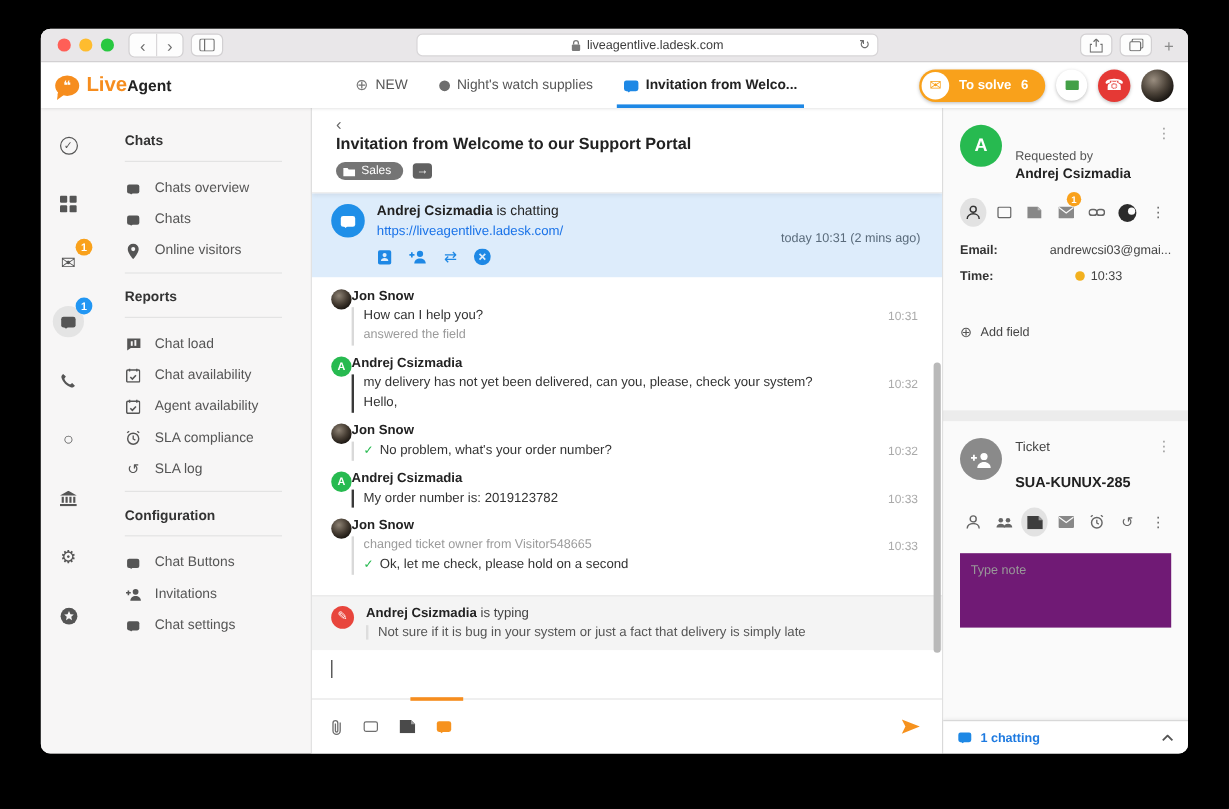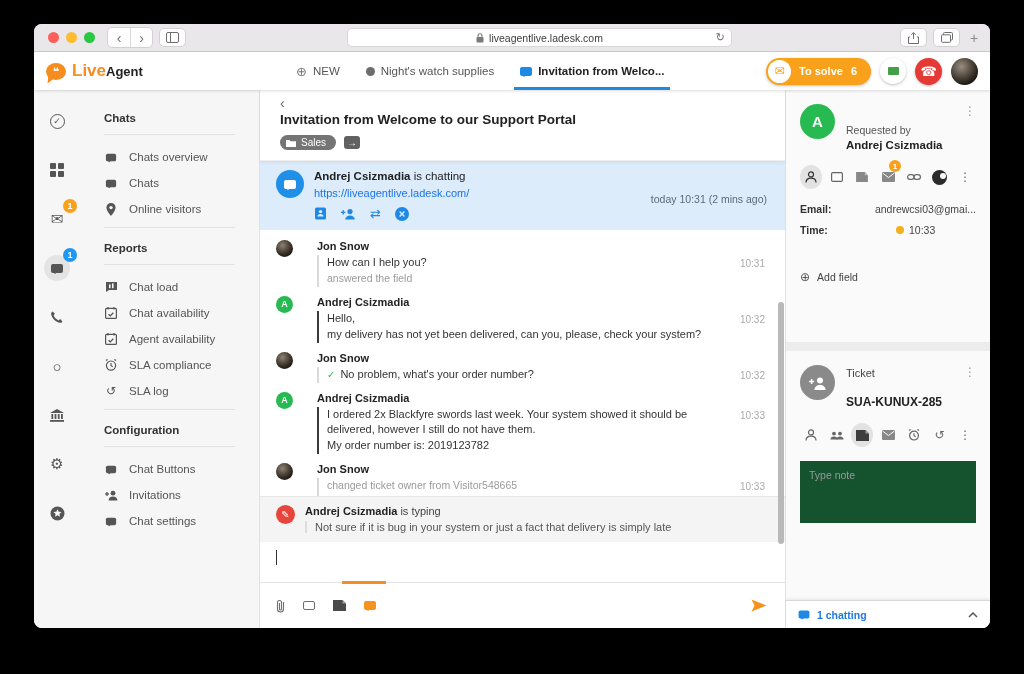--- a/index.html
+++ b/index.html
@@ -97,21 +97,21 @@
   .banner { background:#ddecfb; padding:9px 18px 9px 16px; display:flex; gap:10px; position:relative; }
   .banner-avatar { width:28px; height:28px; border-radius:50%; background:#1f8fe8; display:flex;
     align-items:center; justify-content:center; flex:0 0 28px; }
   .bub.white { background:#fff; } .bub.white:after { border-top-color:#fff; }
   .banner-name { font-size:11.5px; color:#222; } .banner-name b { font-weight:bold; }
   .banner-link { font-size:11px; color:#1a73e8; margin:5px 0 7px 0; }
   .banner-icons { display:flex; gap:14px; color:#1e88e5; font-size:12px; align-items:center; }
   .banner-time { position:absolute; right:18px; top:32px; font-size:10.5px; color:#5a6b7b; }
 
   .messages { flex:1; padding:10px 18px 0 16px; overflow:hidden; }
-  .msg { display:flex; gap:24px; margin-bottom:9px; position:relative; }
+  .msg { display:flex; gap:0; margin-bottom:9px; position:relative; }
   .msg-avatar { width:17px; height:17px; border-radius:50%; flex:0 0 17px; margin-top:0;
     display:flex; align-items:center; justify-content:center; color:#fff; font-size:9px; font-weight:bold; }
   .msg-avatar.photo { background:radial-gradient(circle at 38% 32%, #8d8274 0%, #463d33 45%, #15110d 80%); }
   .msg-avatar.green { background:#27ba50; }
   .msg-body { flex:1; min-width:0; padding-right:44px; }
   .msg-name { font-size:11px; font-weight:bold; color:#222; margin-bottom:3px; }
   .msg-lines { padding-left:8px; border-left:2px solid #d9d9d9; }
   .msg.customer .msg-lines { border-left:2.5px solid #3a3a3a; }
   .msg-line { font-size:11px; color:#333; line-height:1.45; display:flex; gap:5px; align-items:baseline; }
   .msg-line .chk { color:#27ba50; font-size:10px; }
@@ -160,21 +160,21 @@
   .gravatar:after { content:''; position:absolute; right:1px; top:3px; width:6px; height:6px;
     border-radius:50%; background:#fafafa; }
   .fieldrow { display:flex; font-size:10.5px; margin-bottom:9px; align-items:center;gap:36px; }
   .fieldrow .flab { width:60px; color:#333; font-weight:bold; }
   .fieldrow .fval { color:#444; display:flex; align-items:center; gap:5px; }
   .statusdot { width:8px; height:8px; border-radius:50%; background:#f2b01e; }
   .addfield { display:flex; align-items:center; gap:7px; font-size:10.5px; color:#444; margin-top:34px; }
   .addfield .circleplus { font-size:12px; color:#555; }
   .ticket-label { font-size:11px; color:#444; margin-top:2px; }
   .ticket-id { font-size:12px; font-weight:bold; color:#222; margin-top:16px; }
-  .notebox { background:#14532d; height:62px; padding:8px 9px; font-size:10.5px; color:#999;
+  .notebox { background:#701a75; height:62px; padding:8px 9px; font-size:10.5px; color:#999;
     border:none; width:100%; resize:none; font-family:"Liberation Sans",sans-serif; outline:none; }
   .notebox::placeholder { color:#999; }
   .chatstatus { height:28px; background:#fff; border-top:1px solid #d8d8d8; display:flex;
     align-items:center; padding:0 12px; gap:7px; box-shadow:0 -1px 3px rgba(0,0,0,.08); }
   .chatstatus .cslabel { color:#1e7ae0; font-size:10.5px; font-weight:bold; }
   .chatstatus .caret { margin-left:auto; color:#555; display:flex; }
 
   svg.ic { display:block; }
 </style>
 </head>
@@ -471,24 +471,24 @@
           </div>
           <span class="msg-time">10:31</span>
         </article>
 
         <article class="msg customer">
           <span class="msg-avatar green">A</span>
           <div class="msg-body">
             <div class="msg-name">Andrej Csizmadia</div>
             <div class="msg-lines">
               <div class="msg-line">
-                    <span>Hello,</span>
+                    <span>my delivery has not yet been delivered, can you, please, check your system?</span>
                   </div>
               <div class="msg-line">
-                    <span>my delivery has not yet been delivered, can you, please, check your system?</span>
+                    <span>Hello,</span>
                   </div>
             </div>
           </div>
           <span class="msg-time">10:32</span>
         </article>
 
         <article class="msg agent">
           <span class="msg-avatar photo"></span>
           <div class="msg-body">
             <div class="msg-name">Jon Snow</div>
@@ -500,23 +500,20 @@
             </div>
           </div>
           <span class="msg-time">10:32</span>
         </article>
 
         <article class="msg customer">
           <span class="msg-avatar green">A</span>
           <div class="msg-body">
             <div class="msg-name">Andrej Csizmadia</div>
             <div class="msg-lines">
-              <div class="msg-line">
-                    <span>I ordered 2x Blackfyre swords last week. Your system showed it should be delivered, however I still do not have them.</span>
-                  </div>
               <div class="msg-line">
                     <span>My order number is: 2019123782</span>
                   </div>
             </div>
           </div>
           <span class="msg-time">10:33</span>
         </article>
 
         <article class="msg agent">
           <span class="msg-avatar photo"></span>

